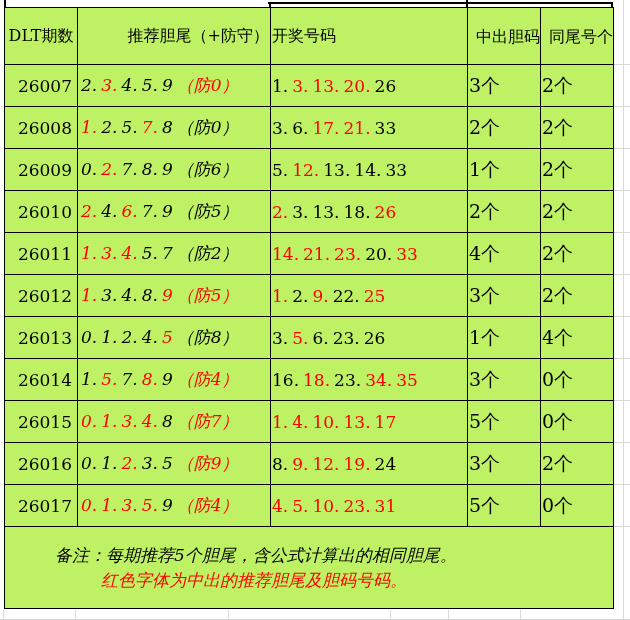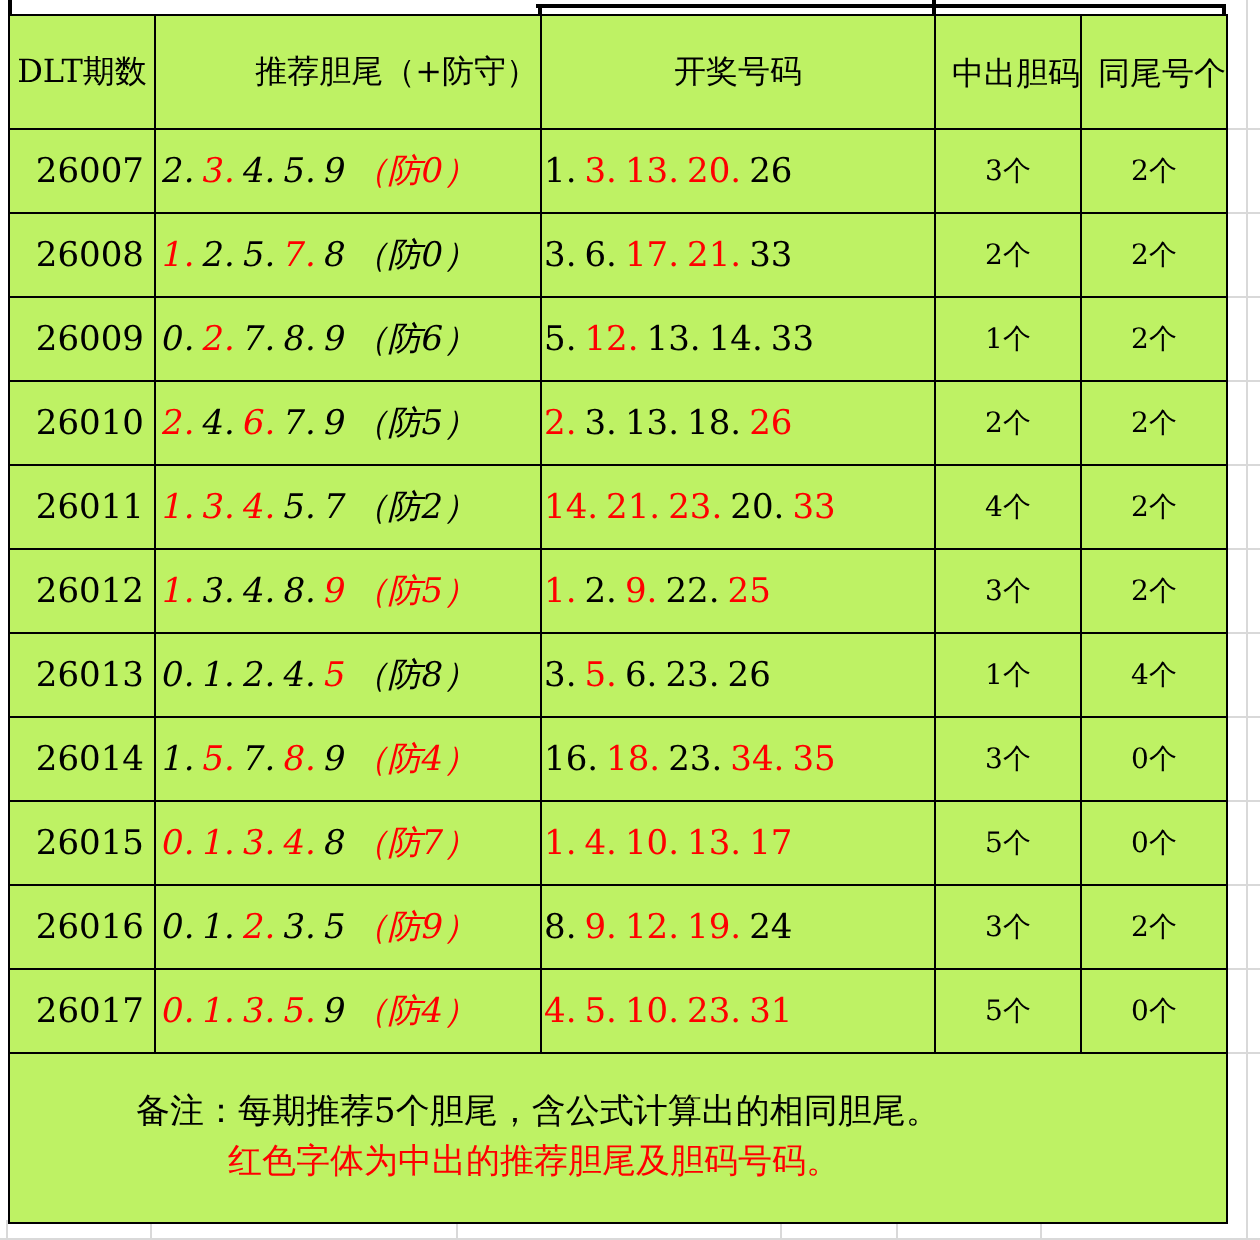--- a/index.html
+++ b/index.html
@@ -17,32 +17,32 @@
     border:1.5px solid #000;
     font-weight:normal;color:#000;
     overflow:hidden;white-space:nowrap;
   }
   tr.hdr{height:57px;}
   tr.row{height:42px;}
   tr.note-row{height:82px;}
   th{font-size:16px;}
   th.h-period{text-align:center;}
   th.h-rec{text-align:right;padding-left:4px;}
-  th.h-draw{text-align:center;}
+  th.h-draw{text-align:left;}
   th.h-hit,th.h-same{text-align:center;white-space:normal;padding:0 8px;line-height:23px;}
   td.c-period{font-size:17px;text-align:right;padding-right:5px;}
   td.c-rec{font-size:17px;text-align:left;padding-left:3px;font-style:italic;}
   td.c-draw{font-size:17px;text-align:left;}
-  td.c-hit,td.c-same{font-size:14px;text-align:center;}
+  td.c-hit,td.c-same{font-size:19px;}
   .seg{margin-right:4px;}
   .seg:last-child{margin-right:0;}
   .red{color:var(--red,#ff0000);}
   .blk{color:#000;}
   
-  td.c-note{white-space:normal;vertical-align:middle;padding:17px;}
+  td.c-note{white-space:normal;vertical-align:middle;padding:4px;font-style:italic;}
   .note-line1{font-size:17px;color:#000;margin-left:46px;line-height:25px;}
   .note-line2{font-size:17px;margin-left:92px;line-height:25px;}
   
   .art{position:absolute;}
   .art.black{background:#000;}
   .art.gray{background:#d9d9d9;}
 </style>
 </head>
 <body>
 

